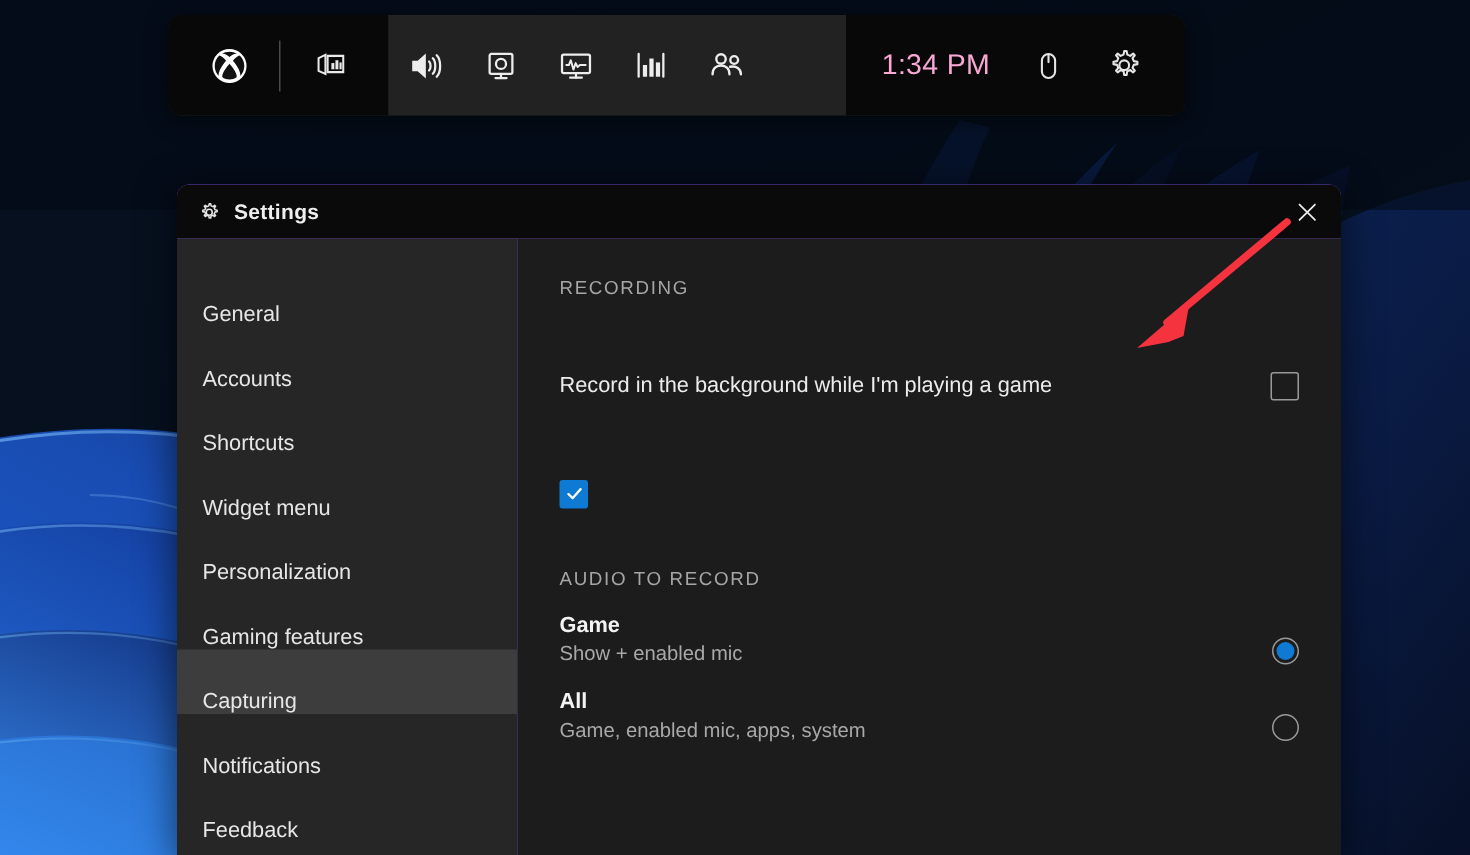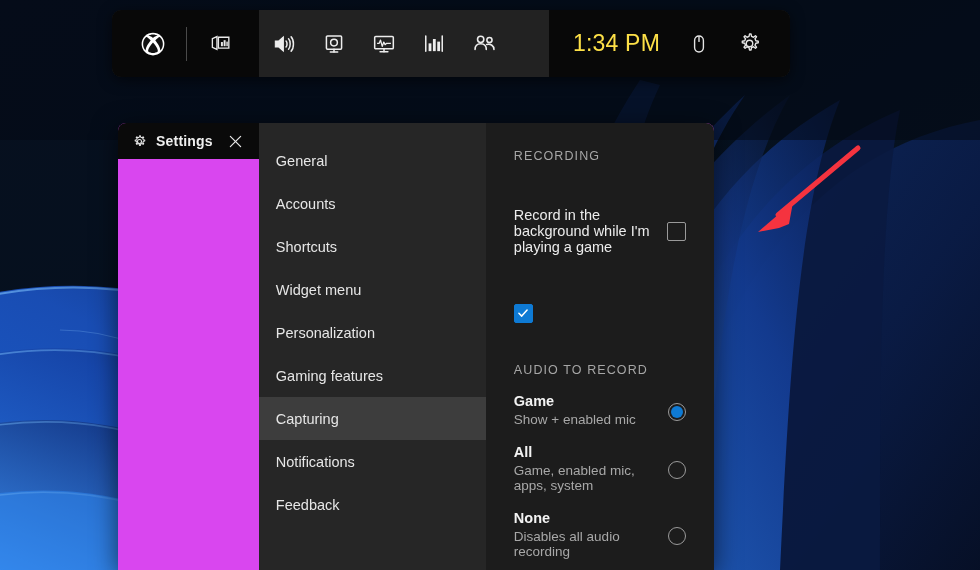--- a/index.html
+++ b/index.html
@@ -35,33 +35,33 @@
     background: #080808; padding: 0 16px 0 14px; margin-left: auto;
   }
   .gb-btn {
     width: 50px; height: 67px;
     display: flex; align-items: center; justify-content: center;
     cursor: pointer;
   }
   .gb-btn svg { display: block; }
   .gb-sep { width: 1px; height: 34px; background: #4a4a4a; margin: 0 8px; }
   .gb-clock {
-    color: #fde047; font-size: 23px; font-weight: 400;
+    color: #f9a8d4; font-size: 19px; font-weight: 400;
     padding: 0 14px 0 10px; white-space: nowrap; letter-spacing: .2px;
   }
 
   
   .settings {
     position: absolute; left: 118px; top: 123px;
-    width: 596px; height: 447px;
-    background: #d946ef;
+    width: 776px; height: 447px;
+    background: #8b5cf6;
     border-radius: 8px 8px 0 0;
     overflow: hidden;
     box-shadow: 0 6px 26px rgba(0,0,0,.6);
-    display: flex; 
+    display: flex; flex-direction: column;
   }
   .s-header {
     height: 36px; background: #0a0a0a;
     display: flex; align-items: center;
     padding: 0 0 0 14px; flex: 0 0 36px;
   }
   .s-header-gear { display: flex; align-items: center; margin-right: 9px; }
   .s-title { color: #efefef; font-size: 14px; font-weight: bold; letter-spacing: .2px; }
   .s-close {
     margin-left: auto; width: 46px; height: 36px;
@@ -70,21 +70,21 @@
   }
   .s-body { flex: 1; display: flex; min-height: 0; }
 
   
   .s-nav {
     width: 227px; flex: 0 0 227px;
     background: #262626;
     padding-top: 16px;
   }
   .nav-item {
-    height: 43px; display: flex; align-items: center;
+    height: 43px; display: flex; align-items: flex-end;
     padding-left: 17px; cursor: pointer;
     color: #e6e6e6; font-size: 14.5px;
   }
   .nav-item.active { background: #3d3d3d; }
 
   
   .s-content {
     flex: 1; background: #1c1c1c;
     padding: 26px 28px 0 28px; position: relative;
   }
@@ -101,21 +101,21 @@
     width: 19px; height: 19px; flex: 0 0 19px;
     border: 1px solid #9a9a9a; border-radius: 2px;
     background: transparent; cursor: pointer;
     display: flex; align-items: center; justify-content: center;
   }
   .checkbox.checked { background: #0e7ad4; border-color: #0e7ad4; }
   .checkbox svg { display: none; }
   .checkbox.checked svg { display: block; }
 
   .sec-head.audio { margin-top: 36px; margin-bottom: 16px; }
-  .opt { display: flex; align-items: center; margin-bottom: 17px; }
+  .opt { display: flex; align-items: flex-end; margin-bottom: 17px; }
   .opt-text { flex: 1; }
   .opt-title { color: #f3f3f3; font-size: 14.5px; font-weight: bold; margin-bottom: 3px; }
   .opt-sub { color: #a8a8a8; font-size: 13.5px; }
   .radio {
     width: 18px; height: 18px; flex: 0 0 18px;
     border: 1px solid #9a9a9a; border-radius: 50%;
     margin-top: 3px; cursor: pointer;
     display: flex; align-items: center; justify-content: center;
     background: transparent;
   }
@@ -350,27 +350,20 @@
       </div>
 
       <div class="opt">
         <div class="opt-text">
           <div class="opt-title">All</div>
           <div class="opt-sub">Game, enabled mic, apps, system</div>
         </div>
         <span class="radio"></span>
       </div>
 
-      <div class="opt">
-        <div class="opt-text">
-          <div class="opt-title">None</div>
-          <div class="opt-sub">Disables all audio recording</div>
-        </div>
-        <span class="radio"></span>
-      </div>
     </section>
   </div>
 </div>
 
 <div class="arrow-layer">
   <svg width="980" height="570" viewBox="0 0 980 570">
     <g>
       <line x1="858" y1="148" x2="778" y2="215" stroke="#f5333f" stroke-width="5" stroke-linecap="round"></line>
       <path d="M758 232 L793 202 L789 224 L779 228 Z" fill="#f5333f"></path>
     </g>

